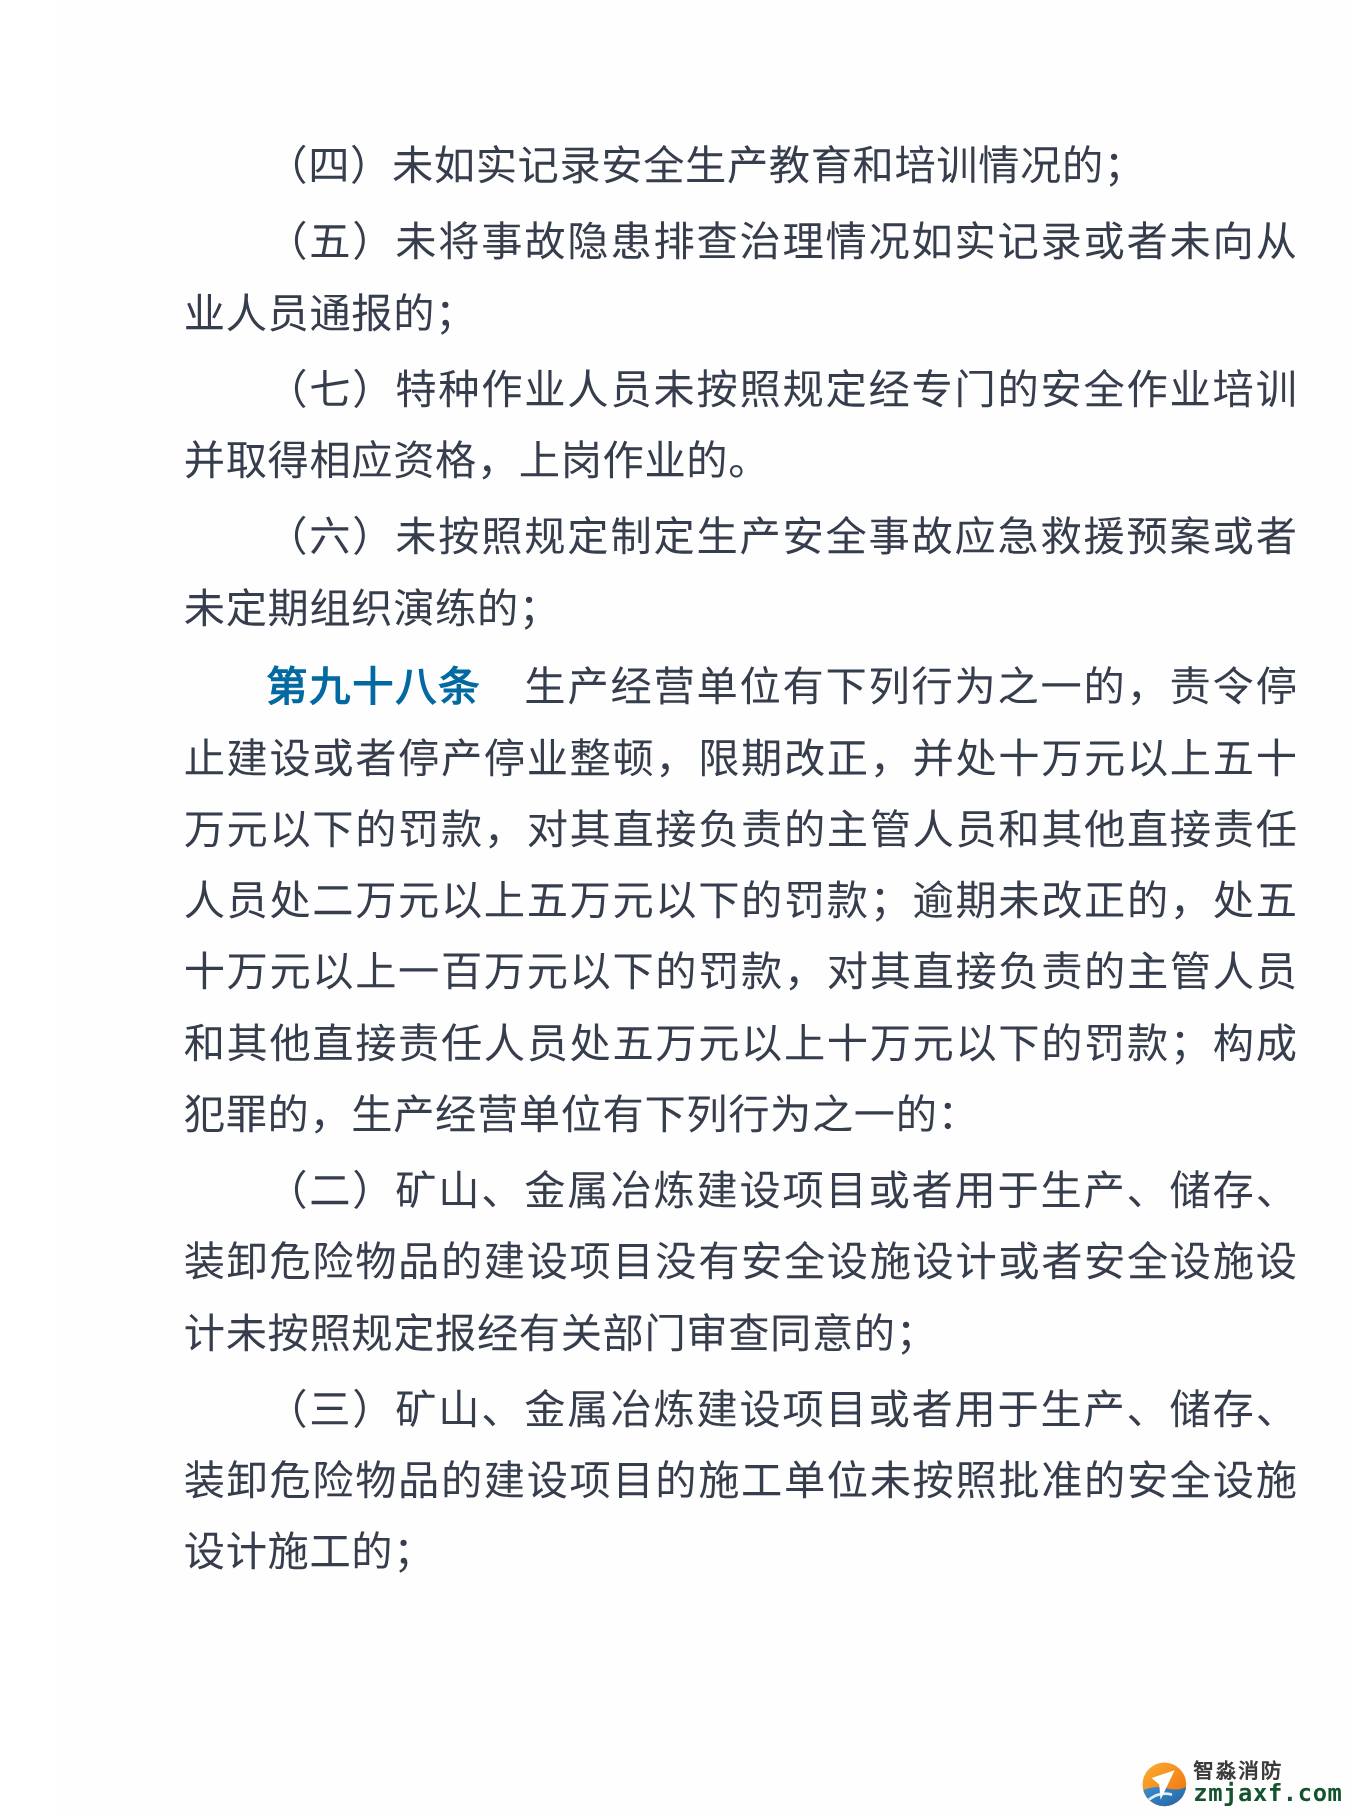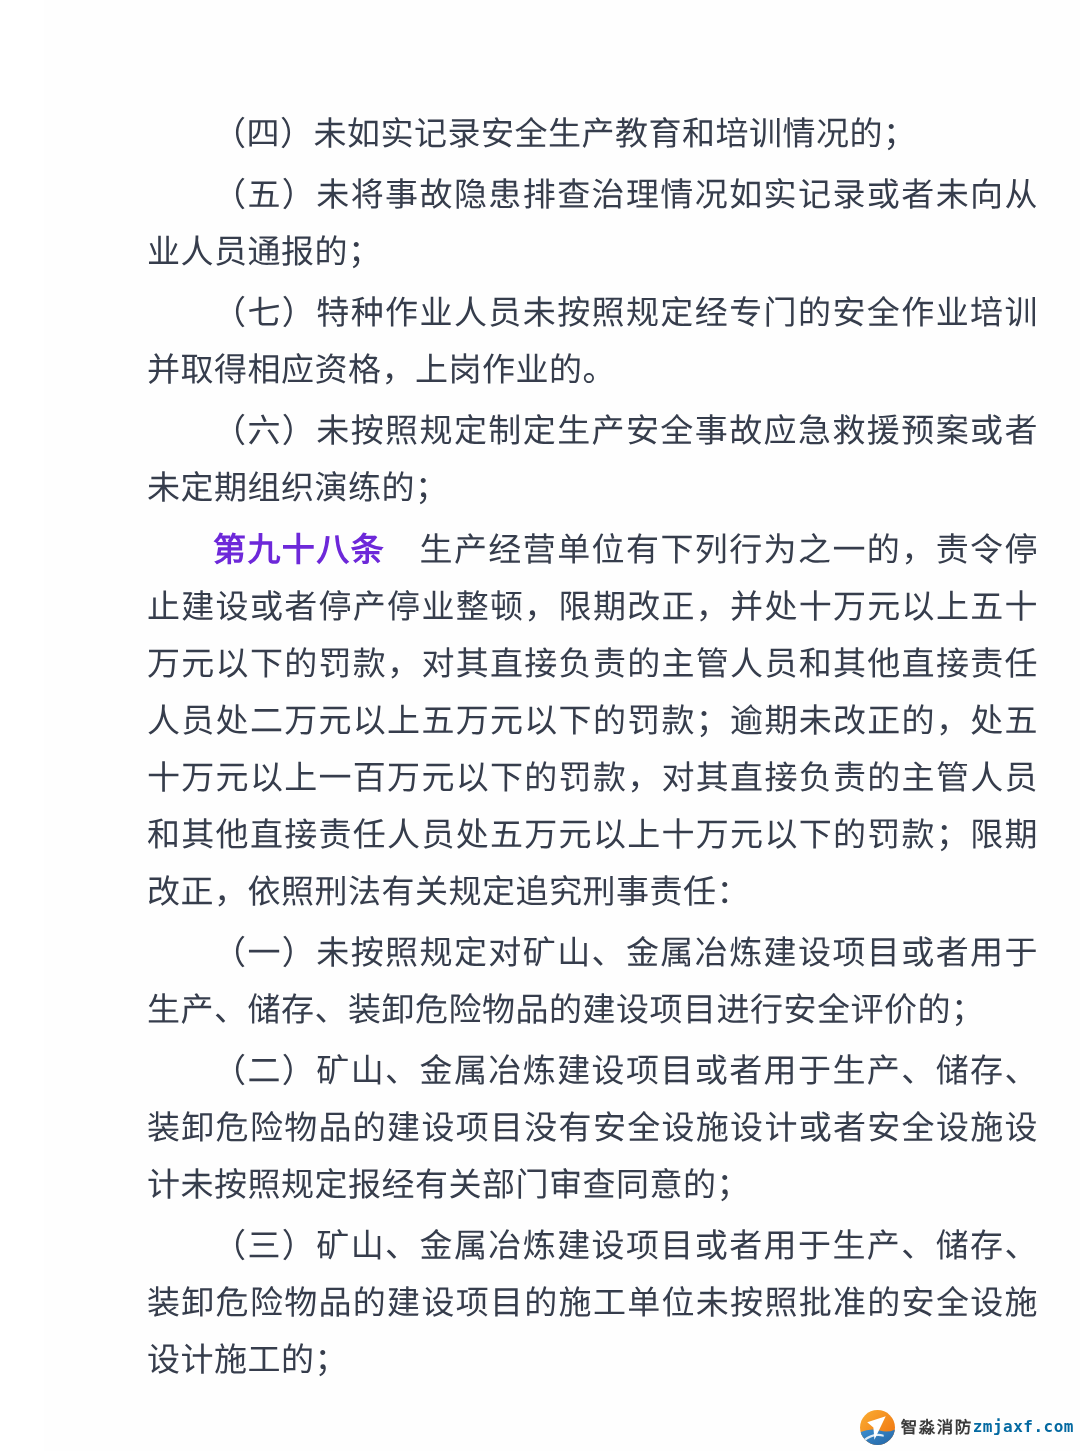--- a/index.html
+++ b/index.html
@@ -32,77 +32,76 @@
     font-size: 33px;
     line-height: 57px;
     text-align: justify;
     text-justify: inter-ideograph;
     text-indent: 66px;
     letter-spacing: 0.5px;
     word-break: break-all;
   }
   .article-num {
     font-weight: bold;
-    color: #6d28d9;
+    color: #0369a1;
     font-family: "Liberation Sans", "DejaVu Sans", sans-serif;
   }
   .watermark {
     position: absolute;
     right: 6px;
     bottom: 5px;
     display: flex;
     align-items: center;
     gap: 5px;
   }
   .watermark-logo {
     width: 37px;
     height: 37px;
     flex: 0 0 auto;
   }
   .watermark-text {
     display: flex;
-    flex-direction: row;
+    flex-direction: column;
     justify-content: center;
     line-height: 1.05;
   }
   .watermark-brand {
     font-family: "Liberation Sans", "DejaVu Sans", sans-serif;
     font-size: 16.5px;
     font-weight: 600;
     color: #3b3b3b;
     letter-spacing: 1.5px;
     white-space: nowrap;
   }
   .watermark-url {
     font-family: "DejaVu Sans Mono", "Liberation Mono", monospace;
-    font-size: 16px;
+    font-size: 19px;
     font-weight: bold;
-    color: #0369a1;
+    color: #14532d;
     letter-spacing: 0.5px;
     white-space: nowrap;
   }
 </style>
 </head>
 <body>
 
 <div class="page">
 
   <div class="doc-content">
 
     <p class="doc-paragraph">（四）未如实记录安全生产教育和培训情况的；</p>
 
     <p class="doc-paragraph">（五）未将事故隐患排查治理情况如实记录或者未向从业人员通报的；</p>
 
     <p class="doc-paragraph">（七）特种作业人员未按照规定经专门的安全作业培训并取得相应资格，上岗作业的。</p>
 
     <p class="doc-paragraph">（六）未按照规定制定生产安全事故应急救援预案或者未定期组织演练的；</p>
 
-    <p class="doc-paragraph"><span class="article-num">第九十八条</span><span>　生产经营单位有下列行为之一的，责令停止建设或者停产停业整顿，限期改正，并处十万元以上五十万元以下的罚款，对其直接负责的主管人员和其他直接责任人员处二万元以上五万元以下的罚款；逾期未改正的，处五十万元以上一百万元以下的罚款，对其直接负责的主管人员和其他直接责任人员处五万元以上十万元以下的罚款；限期改正，依照刑法有关规定追究刑事责任：</span></p>
+    <p class="doc-paragraph"><span class="article-num">第九十八条</span><span>　生产经营单位有下列行为之一的，责令停止建设或者停产停业整顿，限期改正，并处十万元以上五十万元以下的罚款，对其直接负责的主管人员和其他直接责任人员处二万元以上五万元以下的罚款；逾期未改正的，处五十万元以上一百万元以下的罚款，对其直接负责的主管人员和其他直接责任人员处五万元以上十万元以下的罚款；构成犯罪的，生产经营单位有下列行为之一的：</span></p>
 
-    <p class="doc-paragraph">（一）未按照规定对矿山、金属冶炼建设项目或者用于生产、储存、装卸危险物品的建设项目进行安全评价的；</p>
 
     <p class="doc-paragraph">（二）矿山、金属冶炼建设项目或者用于生产、储存、装卸危险物品的建设项目没有安全设施设计或者安全设施设计未按照规定报经有关部门审查同意的；</p>
 
     <p class="doc-paragraph">（三）矿山、金属冶炼建设项目或者用于生产、储存、装卸危险物品的建设项目的施工单位未按照批准的安全设施设计施工的；</p>
 
   </div>
 
   <div class="watermark">
     <svg class="watermark-logo" viewBox="0 0 36 36" xmlns="http://www.w3.org/2000/svg" aria-hidden="true">
       <defs>

